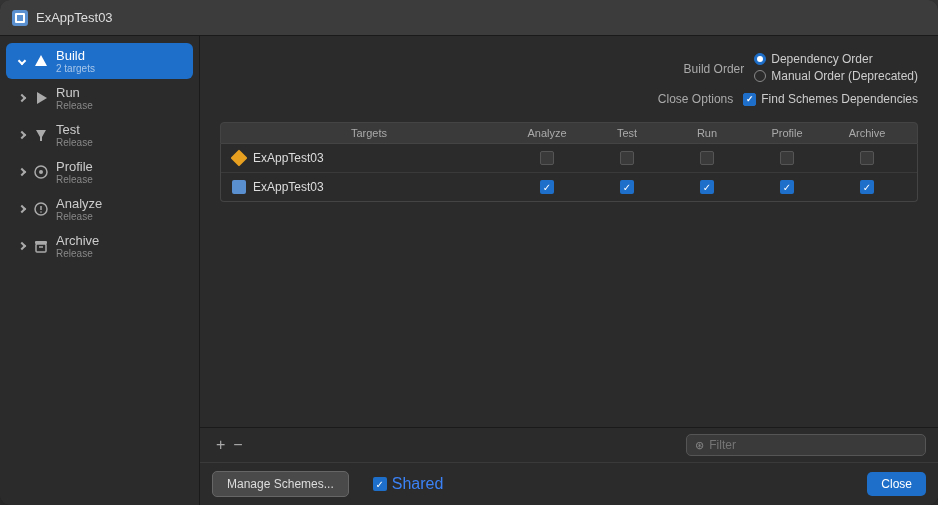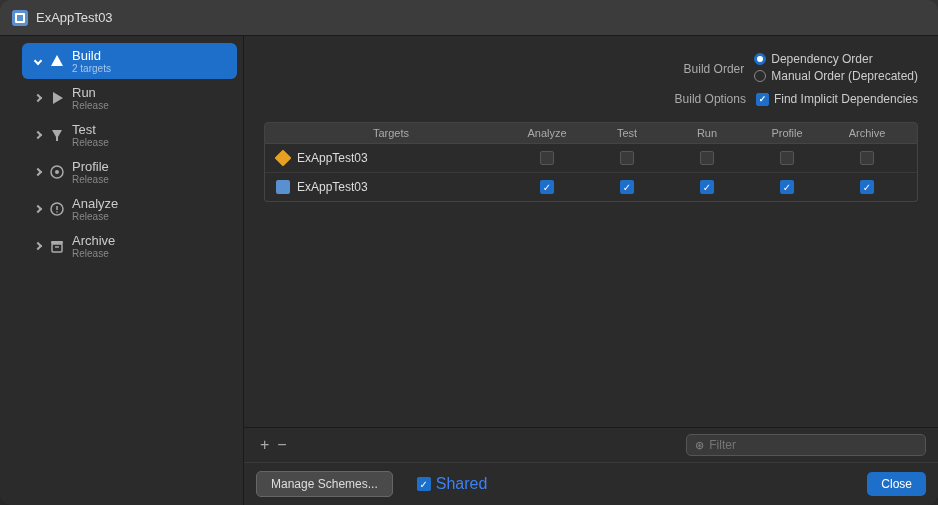--- a/index.html
+++ b/index.html
@@ -61,26 +61,25 @@
     }
 
     .dialog-body {
       display: flex;
       flex: 1;
       overflow: hidden;
     }
 
     
     .sidebar {
-      width: 228px;
+      width: 200px;
       background: #2b2b2b;
       border-right: 1px solid #1a1a1a;
       padding: 6px 0;
       flex-shrink: 0;
-      margin-left: 16px;
     }
 
     .sidebar-item {
       display: flex;
       align-items: center;
       padding: 5px 10px;
       cursor: pointer;
       border-radius: 6px;
       margin: 1px 6px;
     }
@@ -642,24 +641,24 @@
                 <span class="radio-text">Dependency Order</span>
               </div>
               <div class="radio-item">
                 <div class="radio-circle"></div>
                 <span class="radio-text">Manual Order (Deprecated)</span>
               </div>
             </div>
           </div>
 
           <div class="settings-row">
-            <span class="settings-label">Build Options</span>
+            <span class="settings-label">Close Options</span>
             <div class="checkbox-item">
               <div class="checkbox-box checked"></div>
-              <span class="radio-text">Find Implicit Dependencies</span>
+              <span class="radio-text">Find Schemes Dependencies</span>
             </div>
           </div>
 
         </div>
 
         <div>
           <div class="table-header">
             <div class="table-header-cell targets-col">Targets</div>
             <div class="table-header-cell">Analyze</div>
             <div class="table-header-cell">Test</div>

